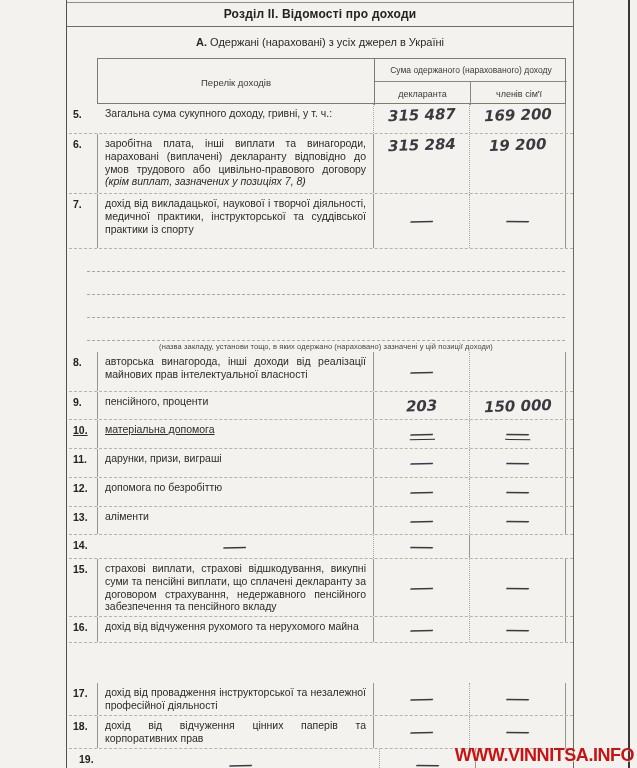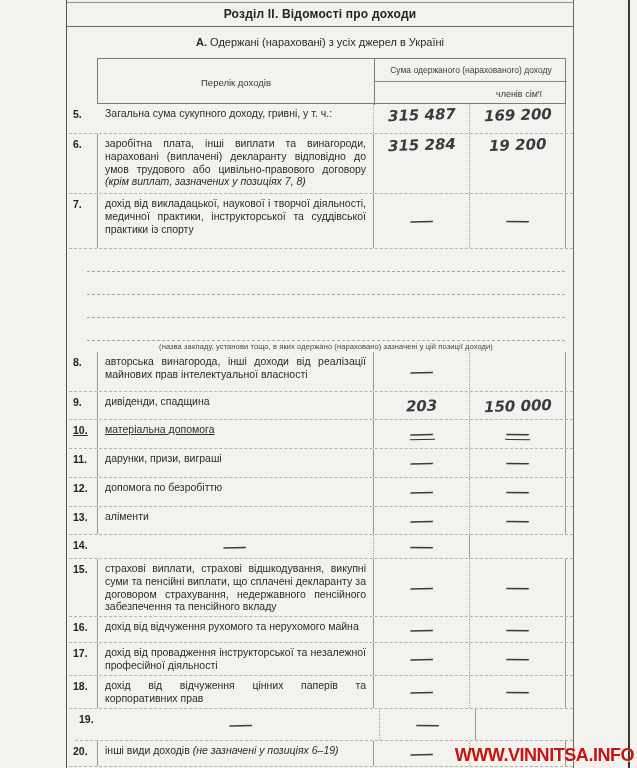--- a/index.html
+++ b/index.html
@@ -120,20 +120,21 @@
     <div class="title">Розділ II. Відомості про доходи</div>
     <div class="title-divider"></div>
     <div class="subtitle">
       <b>А.</b>
       <span>Одержані (нараховані) з усіх джерел в Україні</span>
     </div>
 
     <div class="thead">
       <div class="th-list">Перелік доходів</div>
       <div class="th-amount">Сума одержаного (нарахованого) доходу</div>
+      <div class="th-decl">декларанта</div>
       <div class="th-fam">членів сім'ї</div>
     </div>
 
     <div class="rows" id="rows-top">
         <div class="row v-top no-label-border" style="height: 30px;">
     <div class="cell num">5.</div>
     <div class="cell label"><span class="lbl">Загальна сума сукупного доходу, гривні, у т. ч.:</span><span class="note"></span></div>
     <div class="cell val decl">
             <span class="hand">315 487</span>
           </div>
@@ -177,21 +178,21 @@
     <div class="cell label"><span class="lbl">авторська винагорода, інші доходи від реалізації майнових прав інтелектуальної власності</span><span class="note"></span></div>
     <div class="cell val decl">
             <span class="hand dash">—</span>
           </div>
     <div class="cell val fam">
             <span class="hand"></span>
           </div>
   </div>
         <div class="row" style="height: 28px;">
     <div class="cell num">9.</div>
-    <div class="cell label"><span class="lbl">дивіденди, спадщина</span><span class="note"></span></div>
+    <div class="cell label"><span class="lbl">пенсійного, проценти</span><span class="note"></span></div>
     <div class="cell val decl">
             <span class="hand">203</span>
           </div>
     <div class="cell val fam">
             <span class="hand">150 000</span>
           </div>
   </div>
         <div class="row" style="height: 29px; text-decoration: underline;">
     <div class="cell num">10.</div>
     <div class="cell label"><span class="lbl">матеріальна допомога</span><span class="note"></span></div>
@@ -254,21 +255,21 @@
         <div class="row" style="height: 26px;">
     <div class="cell num">16.</div>
     <div class="cell label"><span class="lbl">дохід від відчуження рухомого та нерухомого майна</span><span class="note"></span></div>
     <div class="cell val decl">
             <span class="hand dash">—</span>
           </div>
     <div class="cell val fam">
             <span class="hand dash">—</span>
           </div>
   </div>
-        <div class="row" style="height: 33px;">
+        <div class="row" style="height: 33px; margin-top: 40px;">
     <div class="cell num">17.</div>
     <div class="cell label"><span class="lbl">дохід від провадження інструкторської та незалежної професійної діяльності</span><span class="note"></span></div>
     <div class="cell val decl">
             <span class="hand dash">—</span>
           </div>
     <div class="cell val fam">
             <span class="hand dash">—</span>
           </div>
   </div>
         <div class="row" style="height: 33px;">

